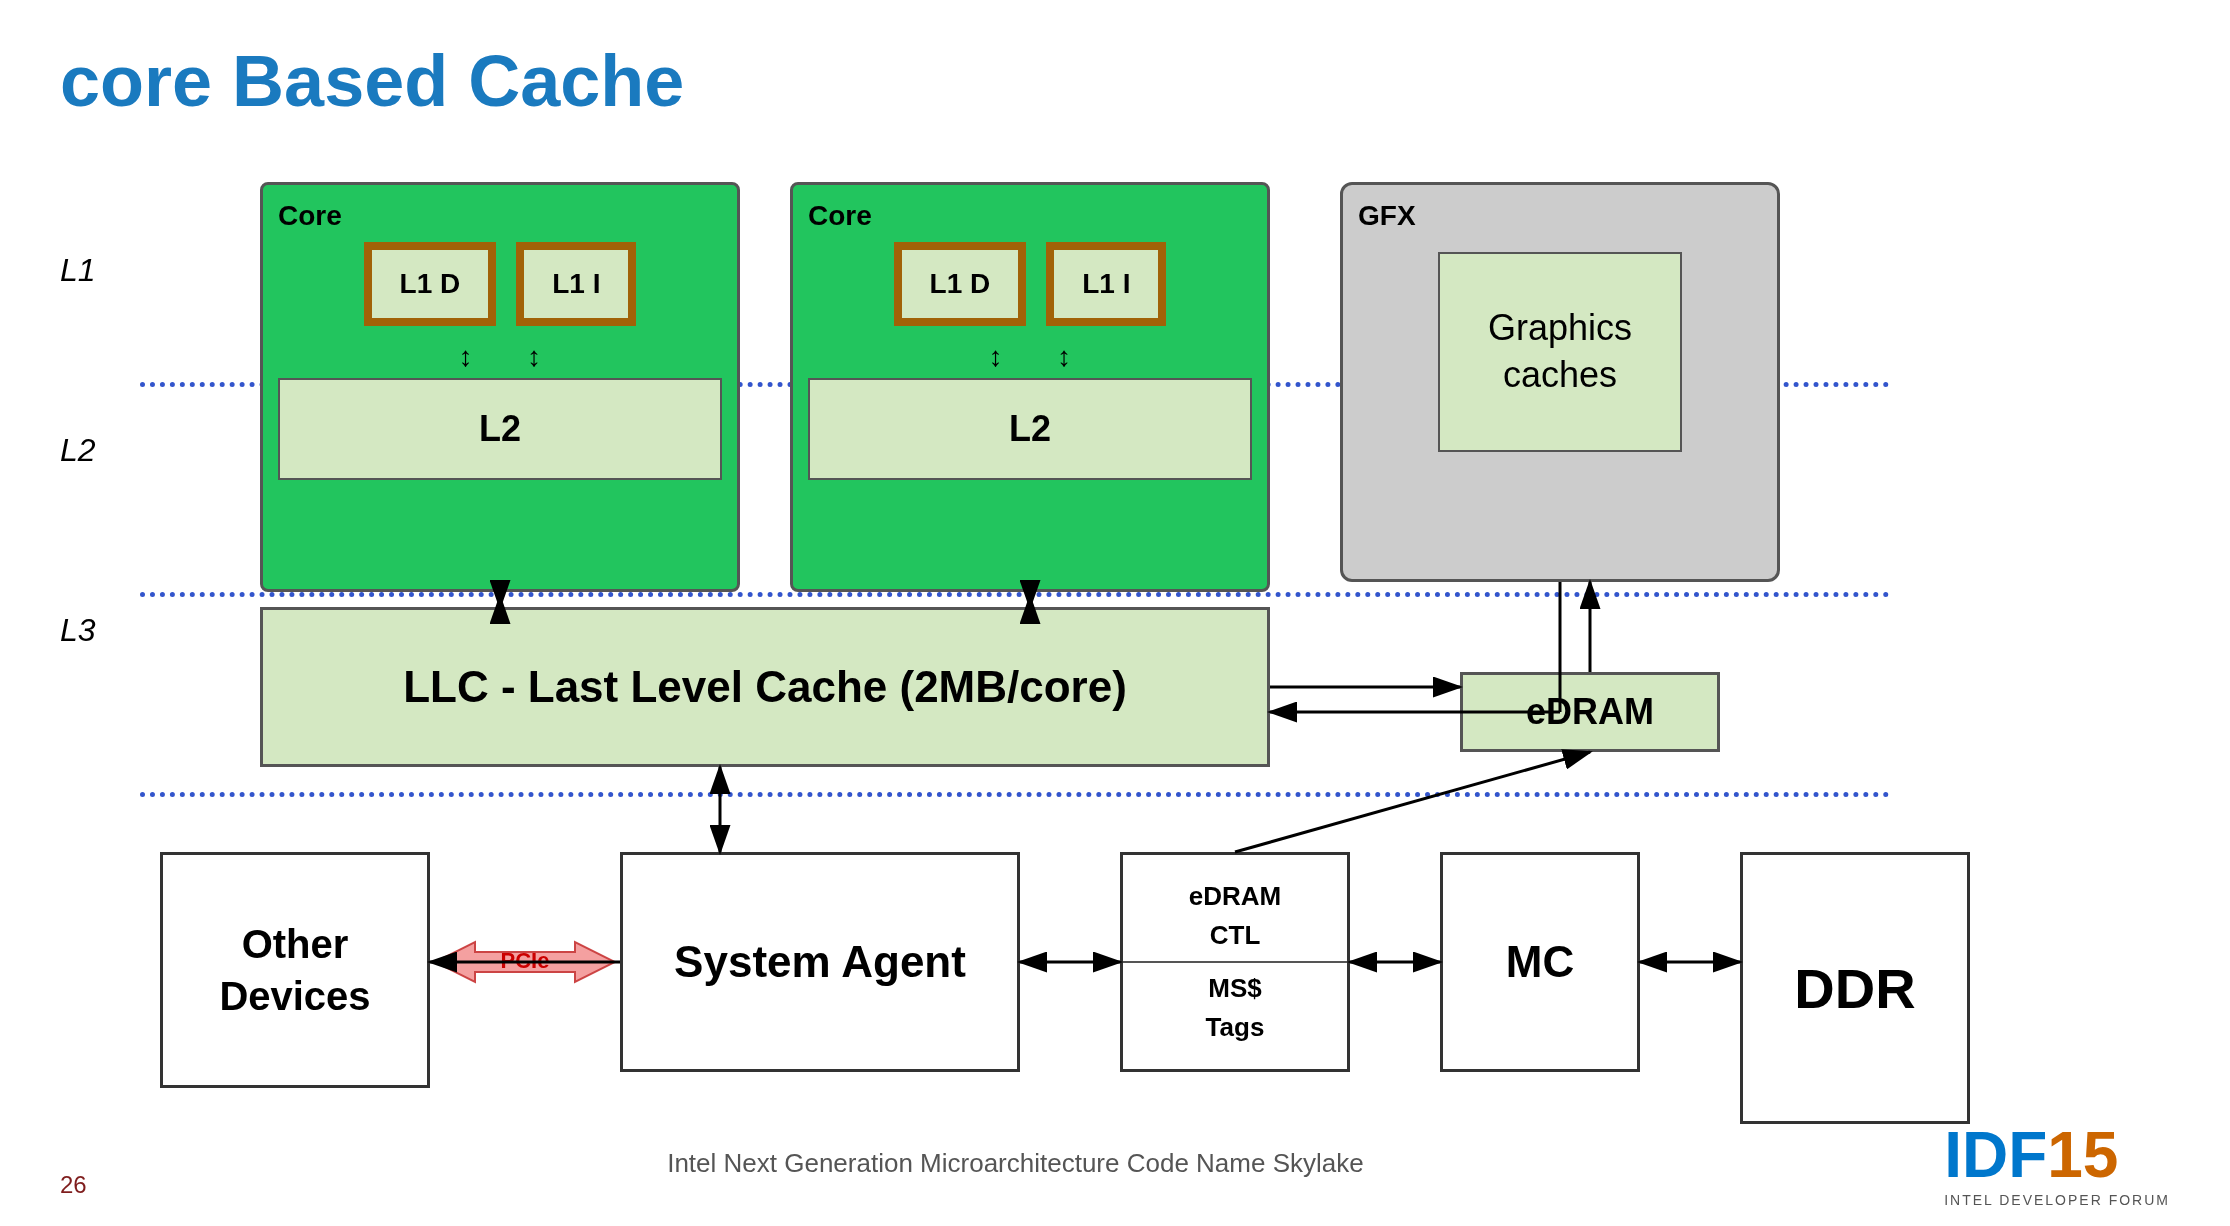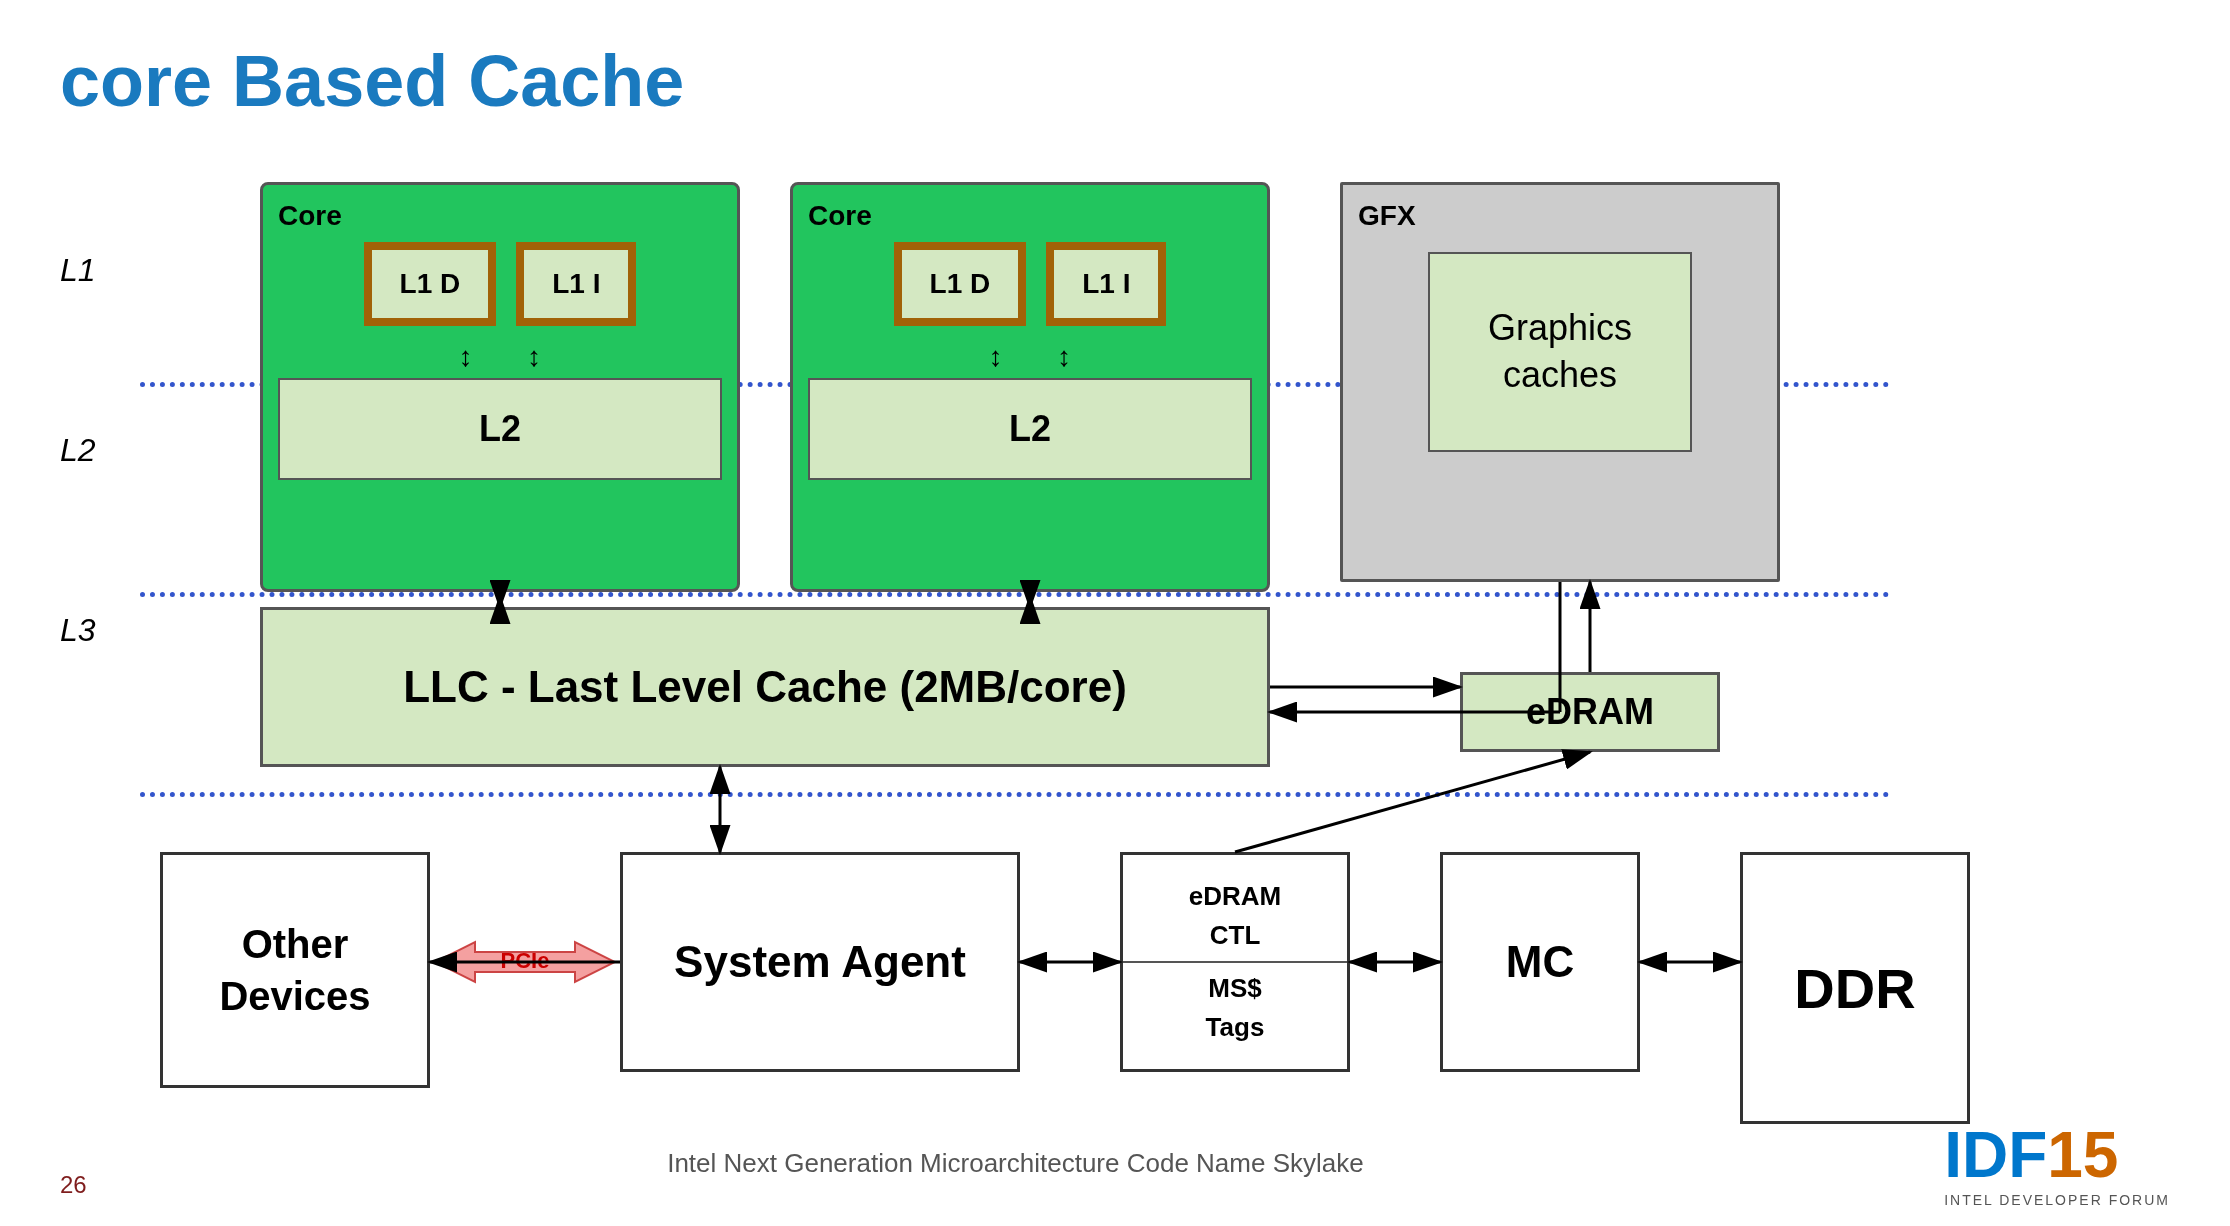--- a/index.html
+++ b/index.html
@@ -121,32 +121,32 @@
 
     
     .gfx-box {
       position: absolute;
       left: 1280px;
       top: 30px;
       width: 440px;
       height: 400px;
       background: #cccccc;
       border: 3px solid #555;
-      border-radius: 2px;
+      border-radius: 12px;
       padding: 15px;
     }
     .gfx-label {
       font-size: 28px;
       font-weight: bold;
       margin-bottom: 20px;
     }
     .graphics-cache-chip {
       background: #d4e8c2;
       border: 2px solid #555;
-      width: 264px;
+      width: 244px;
       height: 200px;
       margin: 0 auto;
       display: flex;
       align-items: center;
       justify-content: center;
       font-size: 36px;
       font-weight: normal;
       text-align: center;
       line-height: 1.3;
     }

